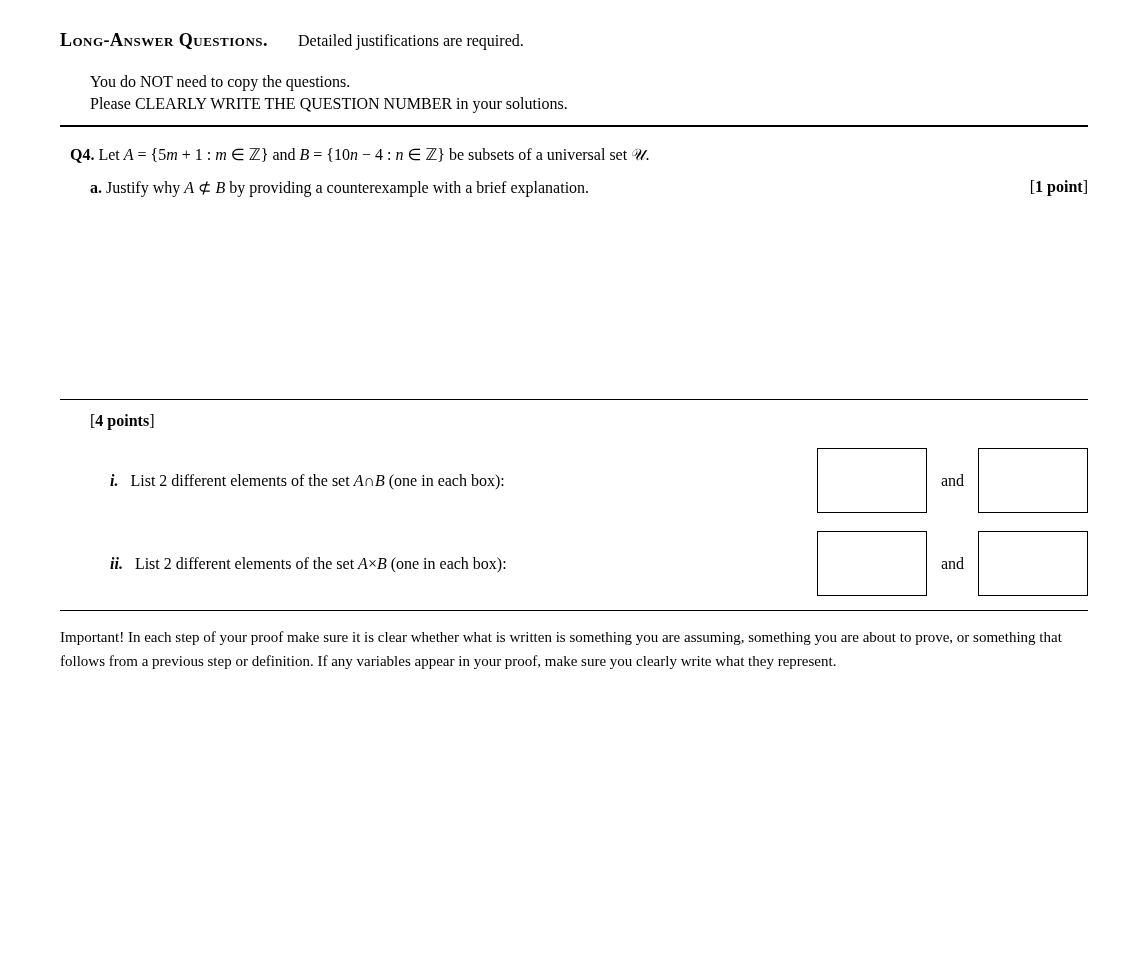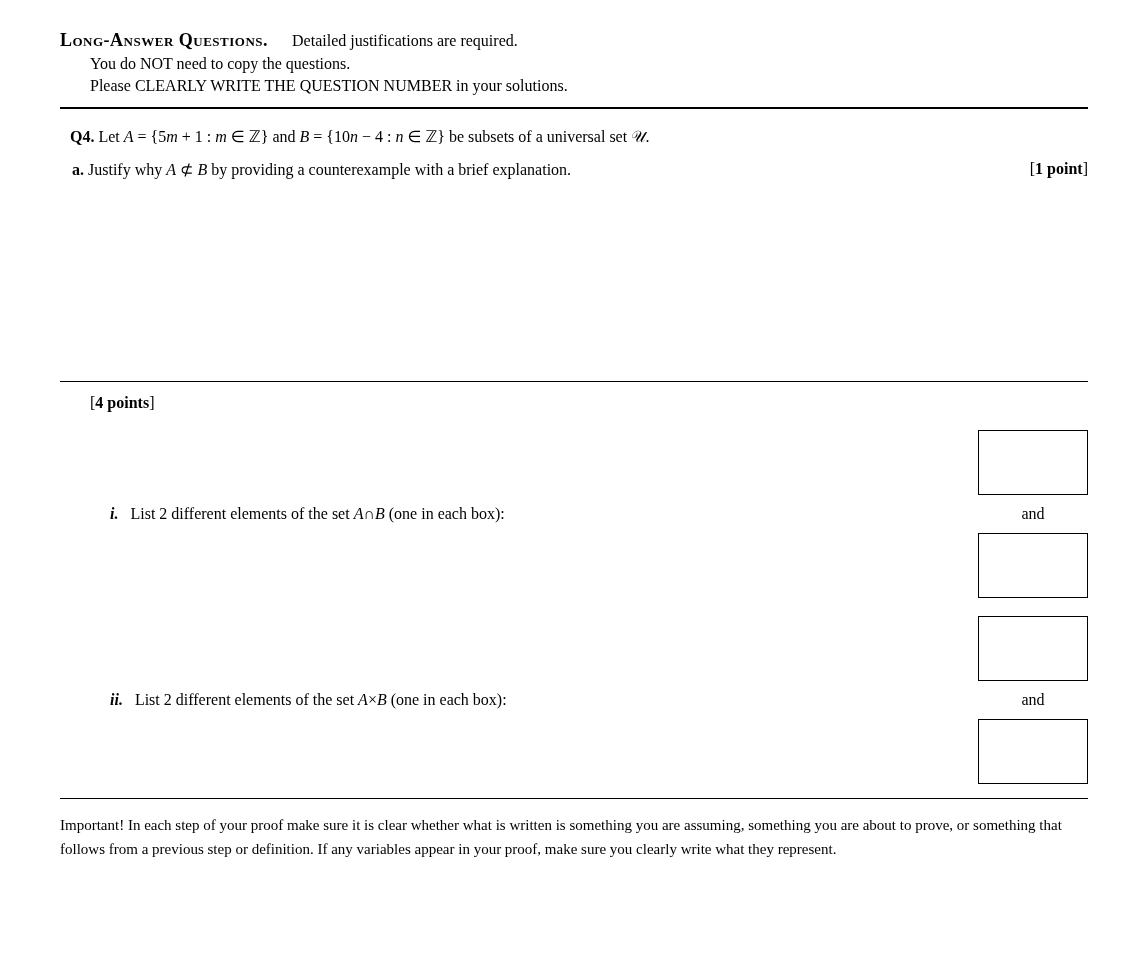--- a/index.html
+++ b/index.html
@@ -18,22 +18,22 @@
       padding: 30px 60px 40px 60px;
     }
 
     .header-section {
       margin-bottom: 10px;
     }
 
     .header-title-line {
       display: flex;
       align-items: baseline;
-      gap: 24px;
-      margin-bottom: 4px;
+      gap: 30px;
+      margin-bottom: 22px;
     }
 
     .header-title {
       font-variant: small-caps;
       font-size: 18px;
       font-weight: bold;
       letter-spacing: 0.5px;
     }
 
     .header-subtitle {
@@ -66,21 +66,21 @@
       font-size: 16px;
       margin-bottom: 14px;
       margin-left: 10px;
     }
 
     .q4-header .q-num {
       font-weight: bold;
     }
 
     .part-a {
-      margin-left: 12px;
+      margin-left: 30px;
       margin-bottom: 10px;
     }
 
     .part-label {
       font-weight: bold;
     }
 
     .part-row {
       display: flex;
       justify-content: space-between;
@@ -116,21 +116,20 @@
       font-weight: bold;
       font-style: italic;
       min-width: 20px;
     }
 
     .answer-boxes {
       display: flex;
       align-items: center;
       gap: 10px;
       margin-left: auto;
-      flex-direction: column;
     }
 
     .answer-box {
       width: 110px;
       height: 65px;
       border: 1.5px solid #000;
       display: inline-block;
     }
 
     .and-text {

